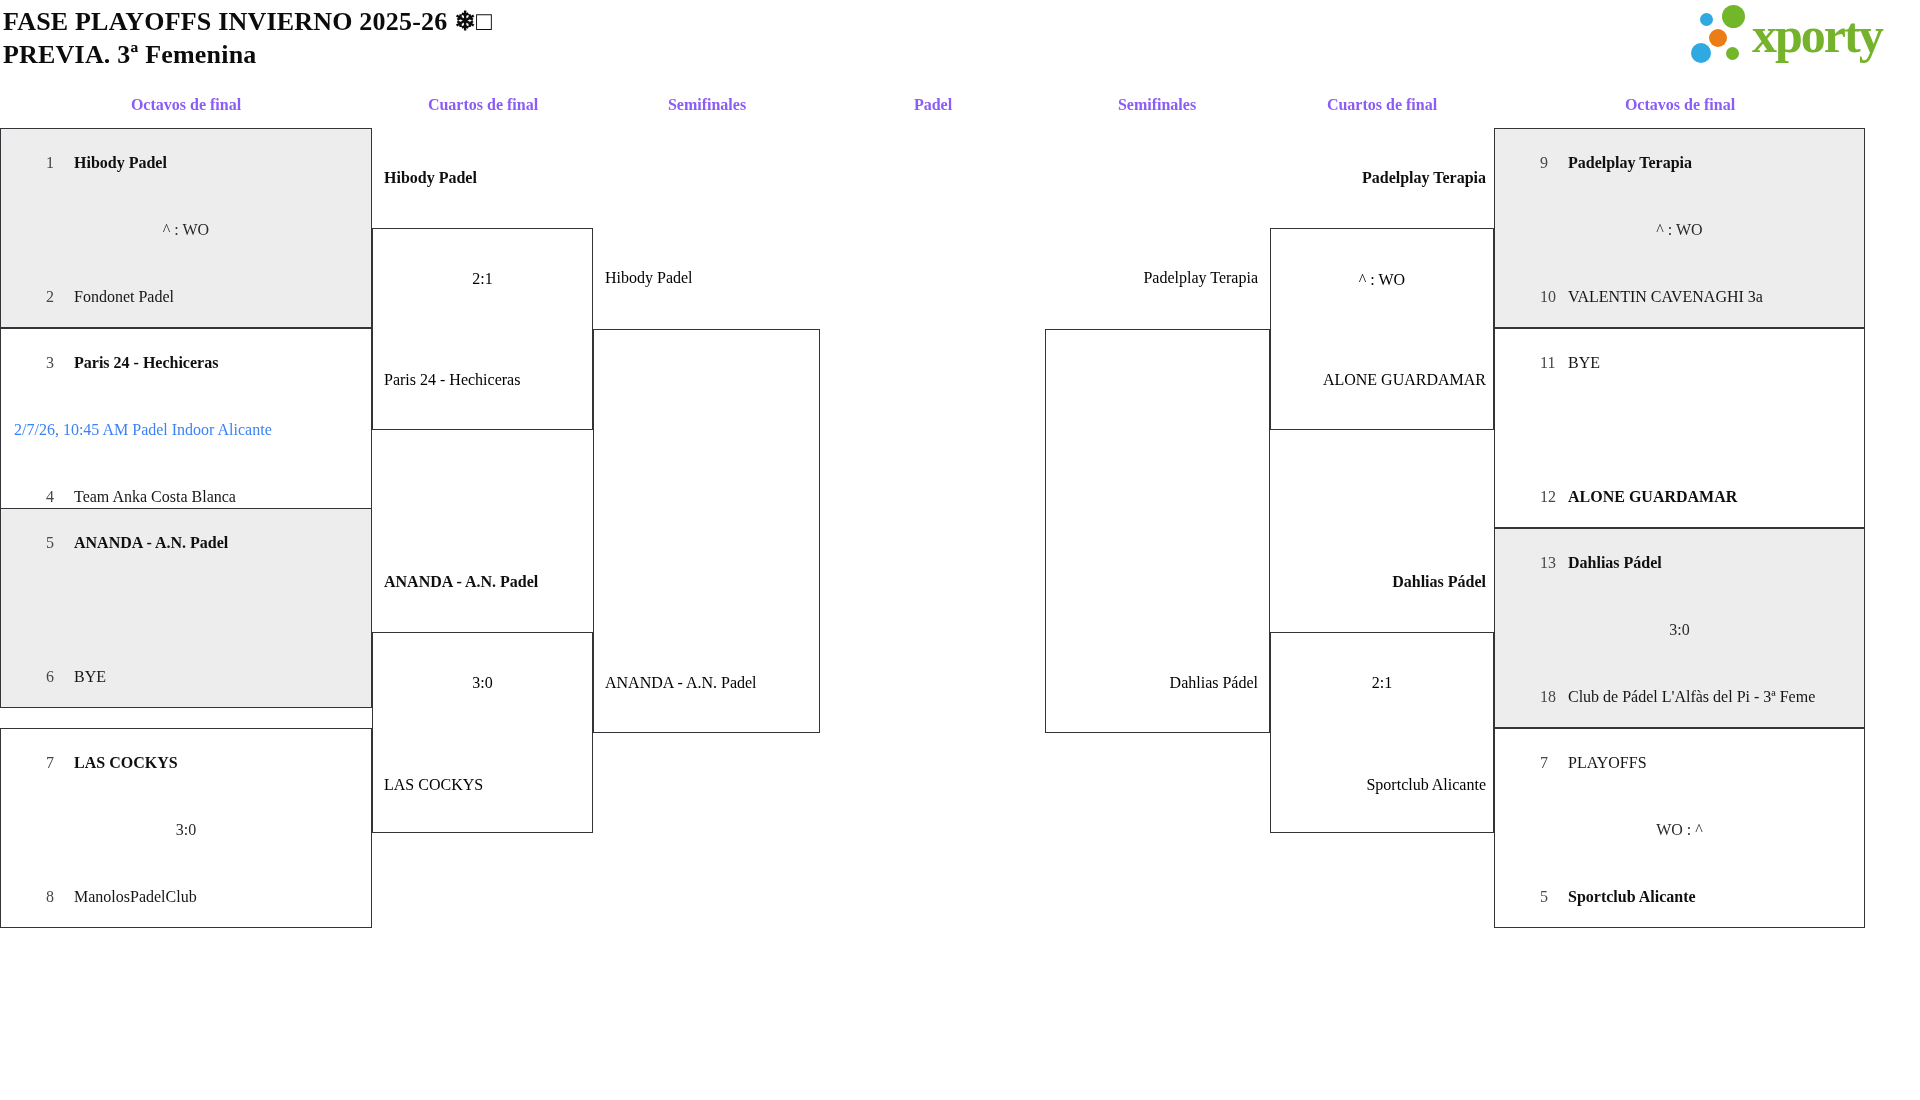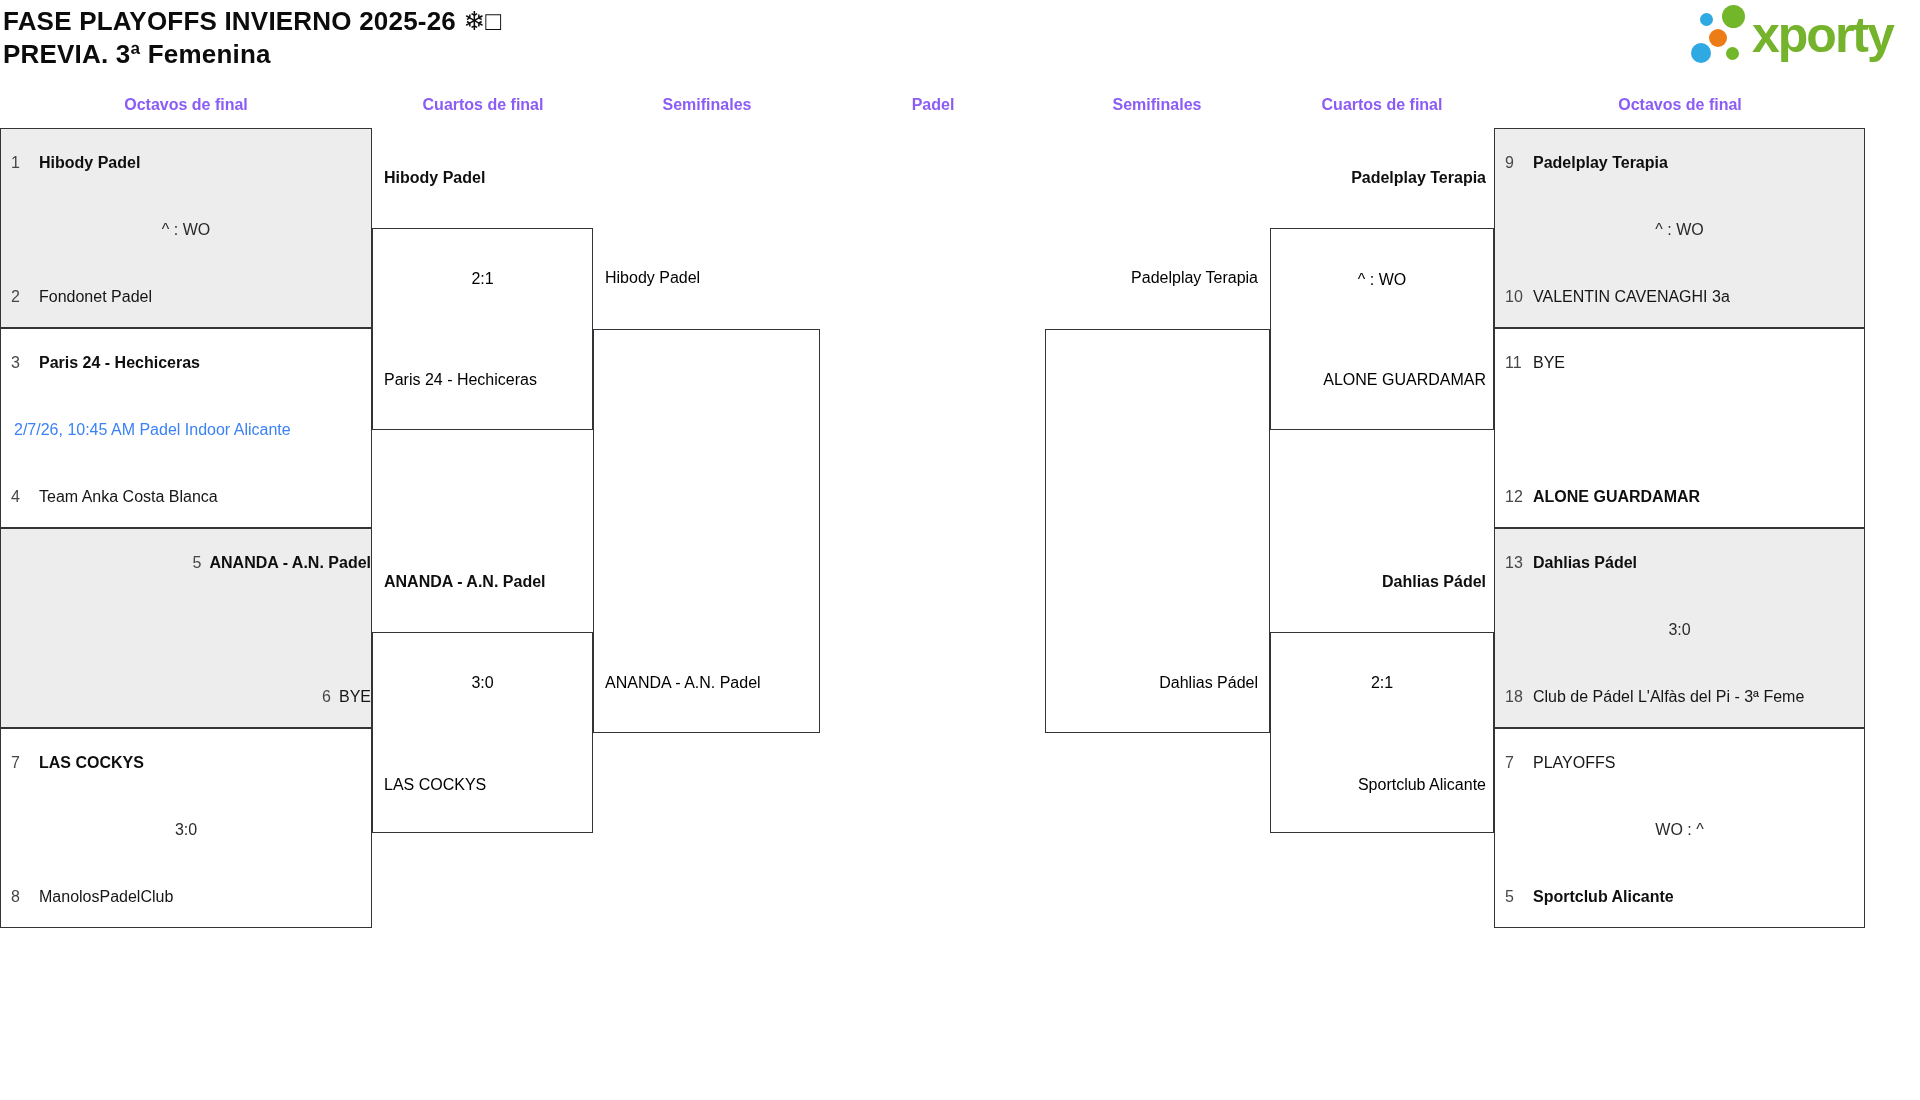--- a/index.html
+++ b/index.html
@@ -1,17 +1,17 @@
 <!DOCTYPE html>
 <html><head>
 <meta charset="utf-8">
 <style>
   html,body{margin:0;padding:0;background:#ffffff;}
   body{font-family:"Liberation Sans","DejaVu Sans",sans-serif;color:#1a1a1a;}
-  .page{position:relative;width:1920px;height:955px;background:#fff;overflow:hidden;}
+  .page{position:relative;width:1920px;height:955px;background:#fff;overflow:hidden;font-family:Liberation Serif, serif;}
 
   
   .title{position:absolute;left:3px;top:5px;font-size:26px;line-height:33px;font-weight:700;color:#0c0c0c;letter-spacing:0.2px;}
 
   
   .logo{position:absolute;left:1680px;top:0;width:240px;height:76px;}
   .dot{position:absolute;border-radius:50%;}
   .dot-blue-s{left:20px;top:13px;width:13px;height:13px;background:#2ea9e1;}
   .dot-green-l{left:42px;top:5px;width:23px;height:23px;background:#72b62a;}
   .dot-orange{left:29px;top:29px;width:18px;height:18px;background:#ec7c16;}
@@ -24,21 +24,21 @@
 
   
   .box{position:absolute;border:1px solid #333338;box-sizing:border-box;background:transparent;}
   .shaded{background:#ededee;}
   .octavos{width:372px;height:200px;overflow:hidden;}
   .octavos .row{position:absolute;left:0;right:0;height:24px;line-height:24px;font-size:16px;white-space:nowrap;overflow:hidden;}
   .row-a{top:22px;}
   .row-mid{top:89px;text-align:center;color:#2a2a2a;}
   .row-mid.date{text-align:left;padding-left:13px;color:#3b82f6;}
   .row-b{top:156px;}
-  .team{padding-left:10px;}
+  .team{padding-left:10px;margin-left:35px;}
   .seed{display:inline-block;min-width:20px;color:#474747;font-weight:400;margin-right:8px;}
   .tname{color:#161616;font-weight:400;}
   .tname.b{font-weight:700;color:#0f0f0f;}
 
   
   .lab{position:absolute;height:24px;line-height:24px;font-size:16px;color:#000000;white-space:nowrap;}
   .lab.b{font-weight:700;color:#0f0f0f;}
   .lab.center{text-align:center;}
   .lab.right{text-align:right;}
 </style>
@@ -74,21 +74,21 @@
     <div class="row row-mid">^ : WO</div>
     <div class="row row-b team"><span class="seed">2</span><span class="tname">Fondonet Padel</span></div>
   </div>
 
   <div class="box octavos" style="left:0;top:328px;">
     <div class="row row-a team"><span class="seed">3</span><span class="tname b">Paris 24 - Hechiceras</span></div>
     <div class="row row-mid date">2/7/26, 10:45 AM Padel Indoor Alicante</div>
     <div class="row row-b team"><span class="seed">4</span><span class="tname">Team Anka Costa Blanca</span></div>
   </div>
 
-  <div class="box octavos shaded" style="left:0;top:528px;text-align:right;">
+  <div class="box octavos shaded" style="left:0;top:508px;">
     <div class="row row-a team"><span class="seed">5</span><span class="tname b">ANANDA - A.N. Padel</span></div>
     <div class="row row-mid"></div>
     <div class="row row-b team"><span class="seed">6</span><span class="tname">BYE</span></div>
   </div>
 
   <div class="box octavos" style="left:0;top:728px;">
     <div class="row row-a team"><span class="seed">7</span><span class="tname b">LAS COCKYS</span></div>
     <div class="row row-mid">3:0</div>
     <div class="row row-b team"><span class="seed">8</span><span class="tname">ManolosPadelClub</span></div>
   </div>

